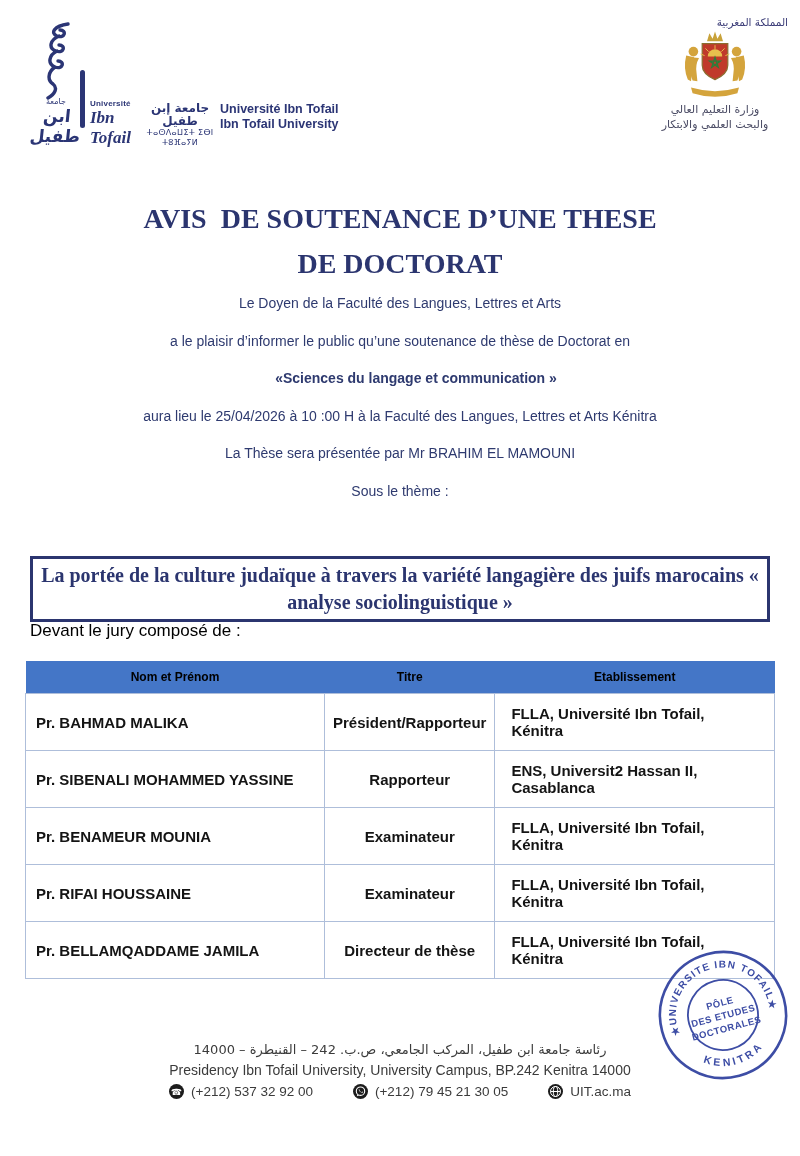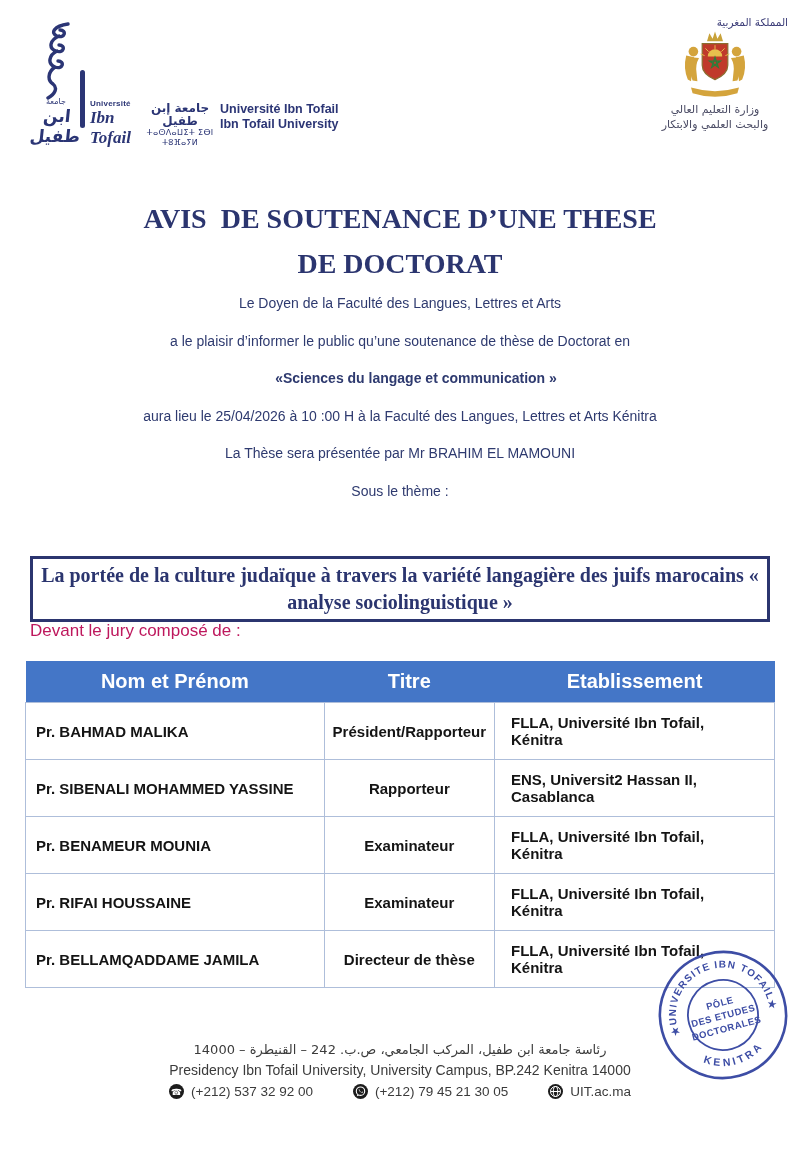--- a/index.html
+++ b/index.html
@@ -46,24 +46,24 @@
   .announce .a-line { height:37.5px; line-height:37.5px; white-space:pre-wrap; }
   .announce .a-bold { font-weight:bold;padding-left:32px; }
 
   
   .thesis-box { position:absolute; top:556px; left:30px; width:740px; min-height:60px;
                 border:3px solid #2B356F; background:#ffffff; text-align:center;
                 font-family:"Liberation Serif", serif; font-weight:bold; font-size:20px;
                 color:#2B356F; line-height:27px; padding:3px 0; }
 
   
-  .jury-intro { position:absolute; top:621px; left:30px; font-size:17px; color:#be185d; }
+  .jury-intro { position:absolute; top:621px; left:30px; font-size:17px; color:#000000; }
   .jury-table { position:absolute; top:661px; left:25px; width:750px; border-collapse:collapse;
                 font-size:15px; font-weight:bold; color:#141414; }
-  .jury-table th { background:#4476C7; color:#ffffff; font-size:20px; padding:9px 4px;
+  .jury-table th { background:#4476C7; color:#000000; font-size:12px; padding:9px 4px;
                    border:none; text-align:center; }
   .jury-table td { border:1px solid #AEBEDA; padding:11px 8px; background:#ffffff; }
   .jury-table td.c-name  { padding-left:10px; }
   .jury-table td.c-title { text-align:center; }
   .jury-table td.c-etab  { padding-left:16px; padding-right:16px; }
 
   
   .stamp { position:absolute; left:648px; top:940px; }
   .stamp-arc  { font-family:"Liberation Sans", sans-serif; font-weight:bold; font-size:10px;
                 letter-spacing:1.2px; fill:#3D4DA5; }

